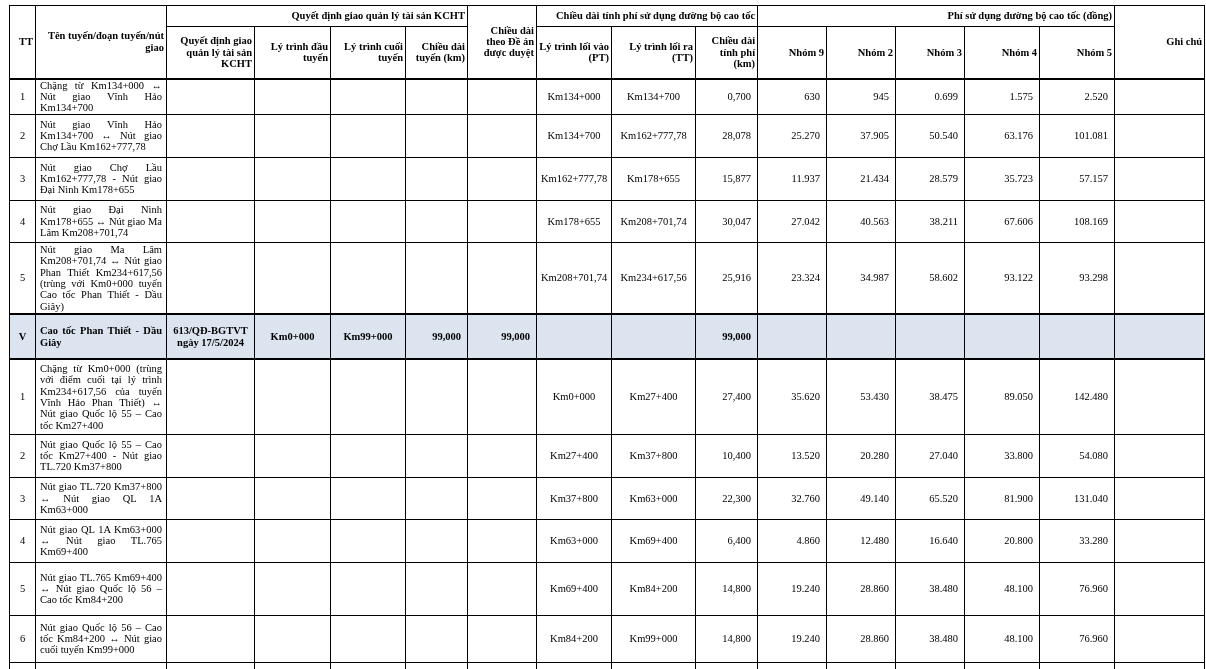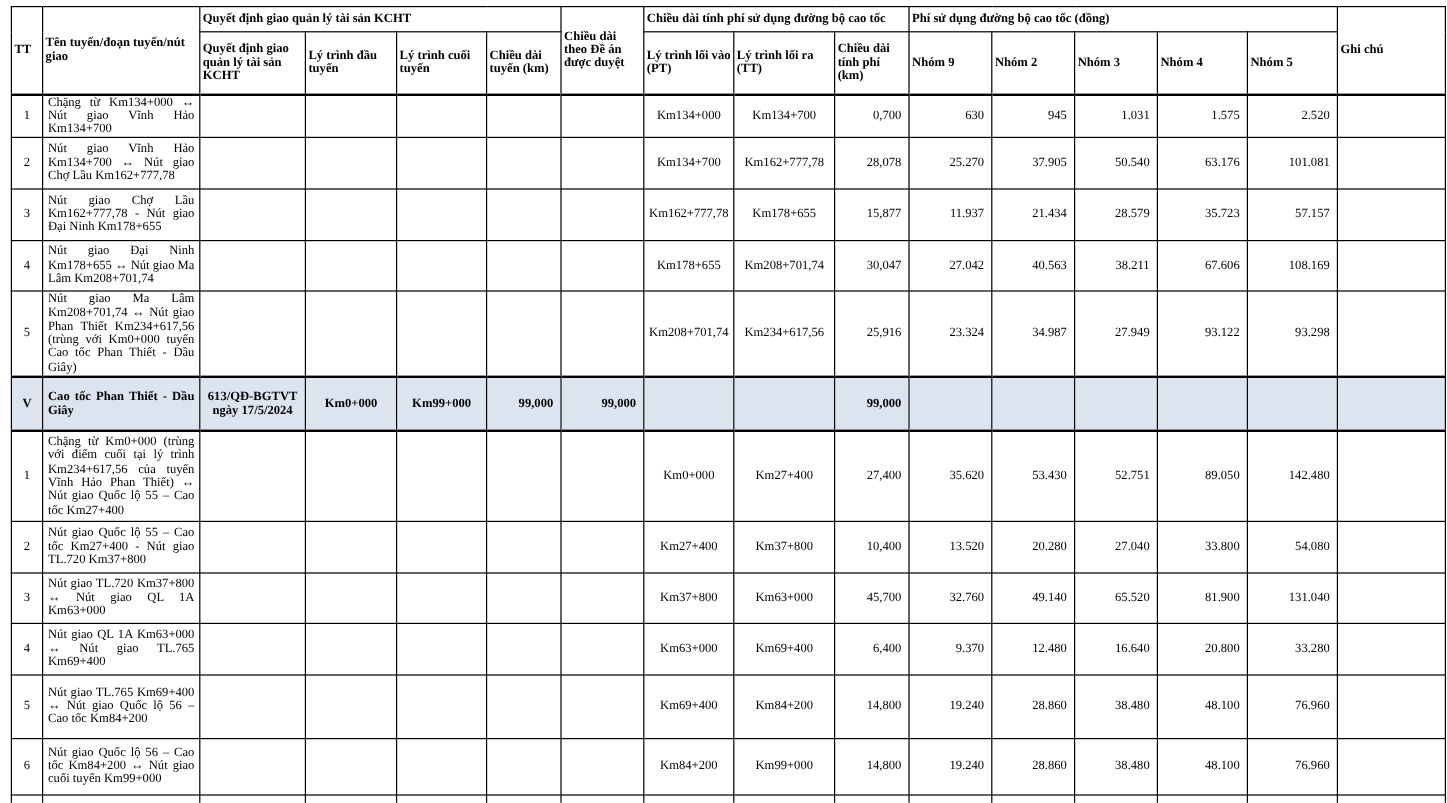--- a/index.html
+++ b/index.html
@@ -12,21 +12,21 @@
     border-collapse:collapse;table-layout:fixed;
     border:1.5px solid #000;
   }
   th,td{
     border:1px solid #000;
     font-size:10.5px;line-height:11.4px;
     overflow:hidden;vertical-align:middle;
     padding:1px 2px;
     word-wrap:break-word;
   }
-  thead th{font-weight:bold;text-align:left;}
+  thead th{font-weight:bold;text-align:right;}
   thead tr.h1{height:21px;}
   thead tr.h2{height:52px;}
   th.hb{border-bottom:2px solid #000;}
   td.name{text-align:justify;padding:0 4px;}
   td.ctr{text-align:center;}
   td.num{text-align:right;padding-right:6px;}
   tr.section-row td{
     background:#dce4ef;font-weight:bold;
     border-top:2px solid #000;border-bottom:2px solid #000;
   }
@@ -87,21 +87,21 @@
         <td class="ctr"></td>
         <td class="ctr"></td>
         <td class="ctr"></td>
         <td class="num"></td>
         <td class="num"></td>
         <td class="ctr">Km134+000</td>
         <td class="ctr">Km134+700</td>
         <td class="num">0,700</td>
         <td class="num">630</td>
         <td class="num">945</td>
-        <td class="num">1.031</td>
+        <td class="num">0.699</td>
         <td class="num">1.575</td>
         <td class="num">2.520</td>
         <td class="ctr"></td>
       </tr>
       <tr style="height: 43px;">
         <td class="ctr">2</td>
         <td class="name">Nút giao Vĩnh Hảo Km134+700 ↔ Nút giao Chợ Lầu Km162+777,78</td>
         <td class="ctr"></td>
         <td class="ctr"></td>
         <td class="ctr"></td>
@@ -159,21 +159,21 @@
         <td class="ctr"></td>
         <td class="ctr"></td>
         <td class="ctr"></td>
         <td class="num"></td>
         <td class="num"></td>
         <td class="ctr">Km208+701,74</td>
         <td class="ctr">Km234+617,56</td>
         <td class="num">25,916</td>
         <td class="num">23.324</td>
         <td class="num">34.987</td>
-        <td class="num">27.949</td>
+        <td class="num">58.602</td>
         <td class="num">93.122</td>
         <td class="num">93.298</td>
         <td class="ctr"></td>
       </tr>
       <tr class="section-row" style="height: 45px;">
         <td class="ctr">V</td>
         <td class="name">Cao tốc Phan Thiết - Dầu Giây</td>
         <td class="ctr">613/QĐ-BGTVT ngày 17/5/2024</td>
         <td class="ctr">Km0+000</td>
         <td class="ctr">Km99+000</td>
@@ -195,21 +195,21 @@
         <td class="ctr"></td>
         <td class="ctr"></td>
         <td class="ctr"></td>
         <td class="num"></td>
         <td class="num"></td>
         <td class="ctr">Km0+000</td>
         <td class="ctr">Km27+400</td>
         <td class="num">27,400</td>
         <td class="num">35.620</td>
         <td class="num">53.430</td>
-        <td class="num">52.751</td>
+        <td class="num">38.475</td>
         <td class="num">89.050</td>
         <td class="num">142.480</td>
         <td class="ctr"></td>
       </tr>
       <tr style="height: 43px;">
         <td class="ctr">2</td>
         <td class="name">Nút giao Quốc lộ 55 – Cao tốc Km27+400 - Nút giao TL.720 Km37+800</td>
         <td class="ctr"></td>
         <td class="ctr"></td>
         <td class="ctr"></td>
@@ -228,40 +228,40 @@
       <tr style="height: 42px;">
         <td class="ctr">3</td>
         <td class="name">Nút giao TL.720 Km37+800 ↔ Nút giao QL 1A Km63+000</td>
         <td class="ctr"></td>
         <td class="ctr"></td>
         <td class="ctr"></td>
         <td class="num"></td>
         <td class="num"></td>
         <td class="ctr">Km37+800</td>
         <td class="ctr">Km63+000</td>
-        <td class="num">45,700</td>
+        <td class="num">22,300</td>
         <td class="num">32.760</td>
         <td class="num">49.140</td>
         <td class="num">65.520</td>
         <td class="num">81.900</td>
         <td class="num">131.040</td>
         <td class="ctr"></td>
       </tr>
       <tr style="height: 43px;">
         <td class="ctr">4</td>
         <td class="name">Nút giao QL 1A Km63+000 ↔ Nút giao TL.765 Km69+400</td>
         <td class="ctr"></td>
         <td class="ctr"></td>
         <td class="ctr"></td>
         <td class="num"></td>
         <td class="num"></td>
         <td class="ctr">Km63+000</td>
         <td class="ctr">Km69+400</td>
         <td class="num">6,400</td>
-        <td class="num">9.370</td>
+        <td class="num">4.860</td>
         <td class="num">12.480</td>
         <td class="num">16.640</td>
         <td class="num">20.800</td>
         <td class="num">33.280</td>
         <td class="ctr"></td>
       </tr>
       <tr style="height: 53px;">
         <td class="ctr">5</td>
         <td class="name">Nút giao TL.765 Km69+400 ↔ Nút giao Quốc lộ 56 – Cao tốc Km84+200</td>
         <td class="ctr"></td>

